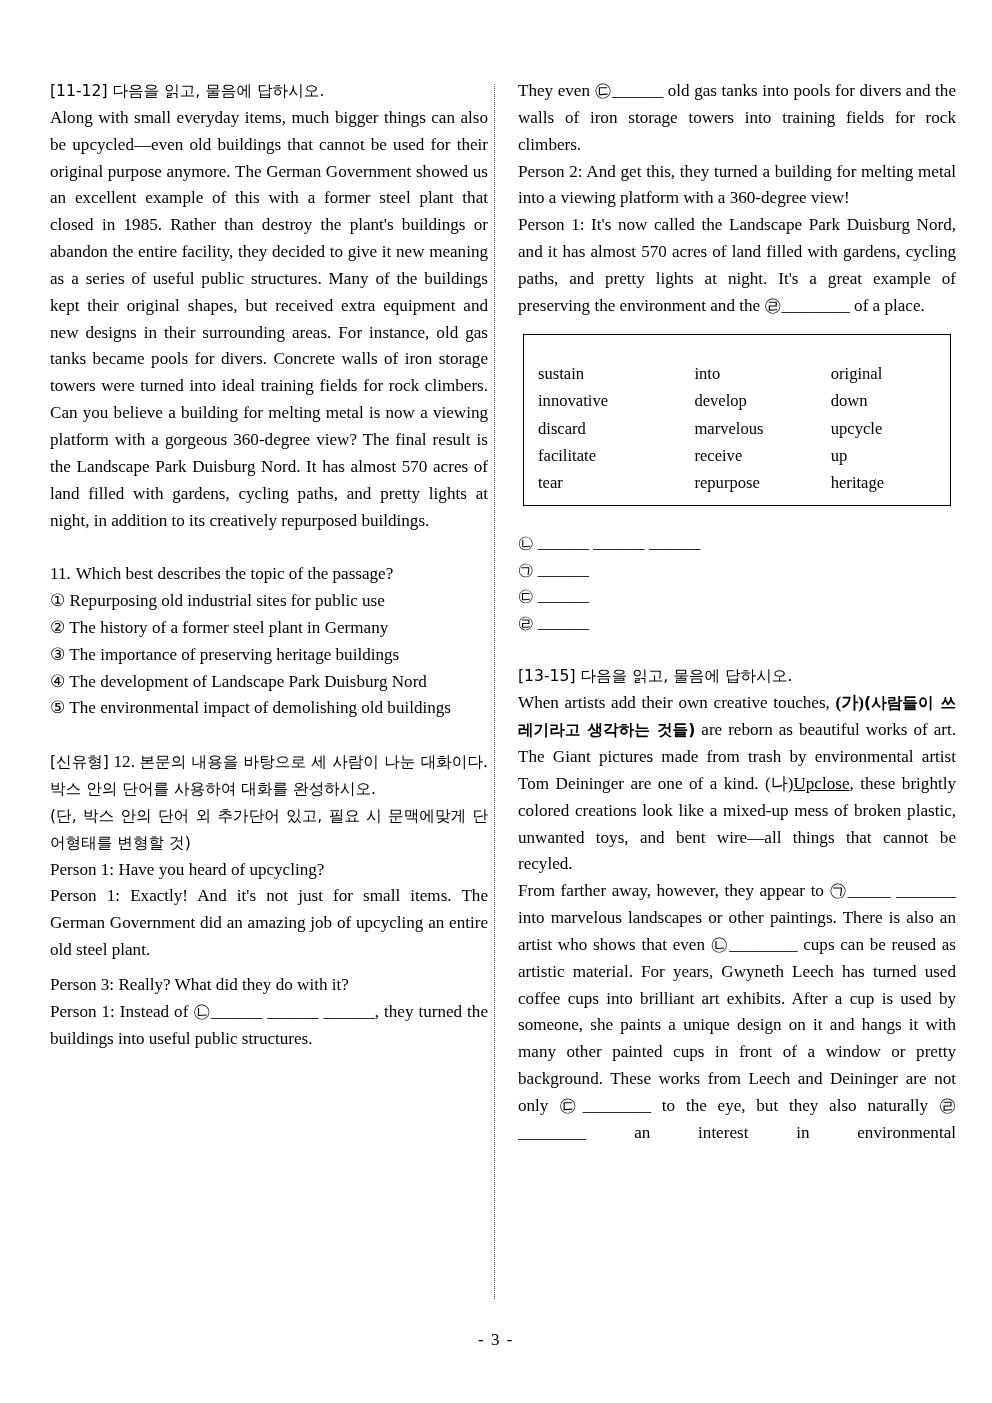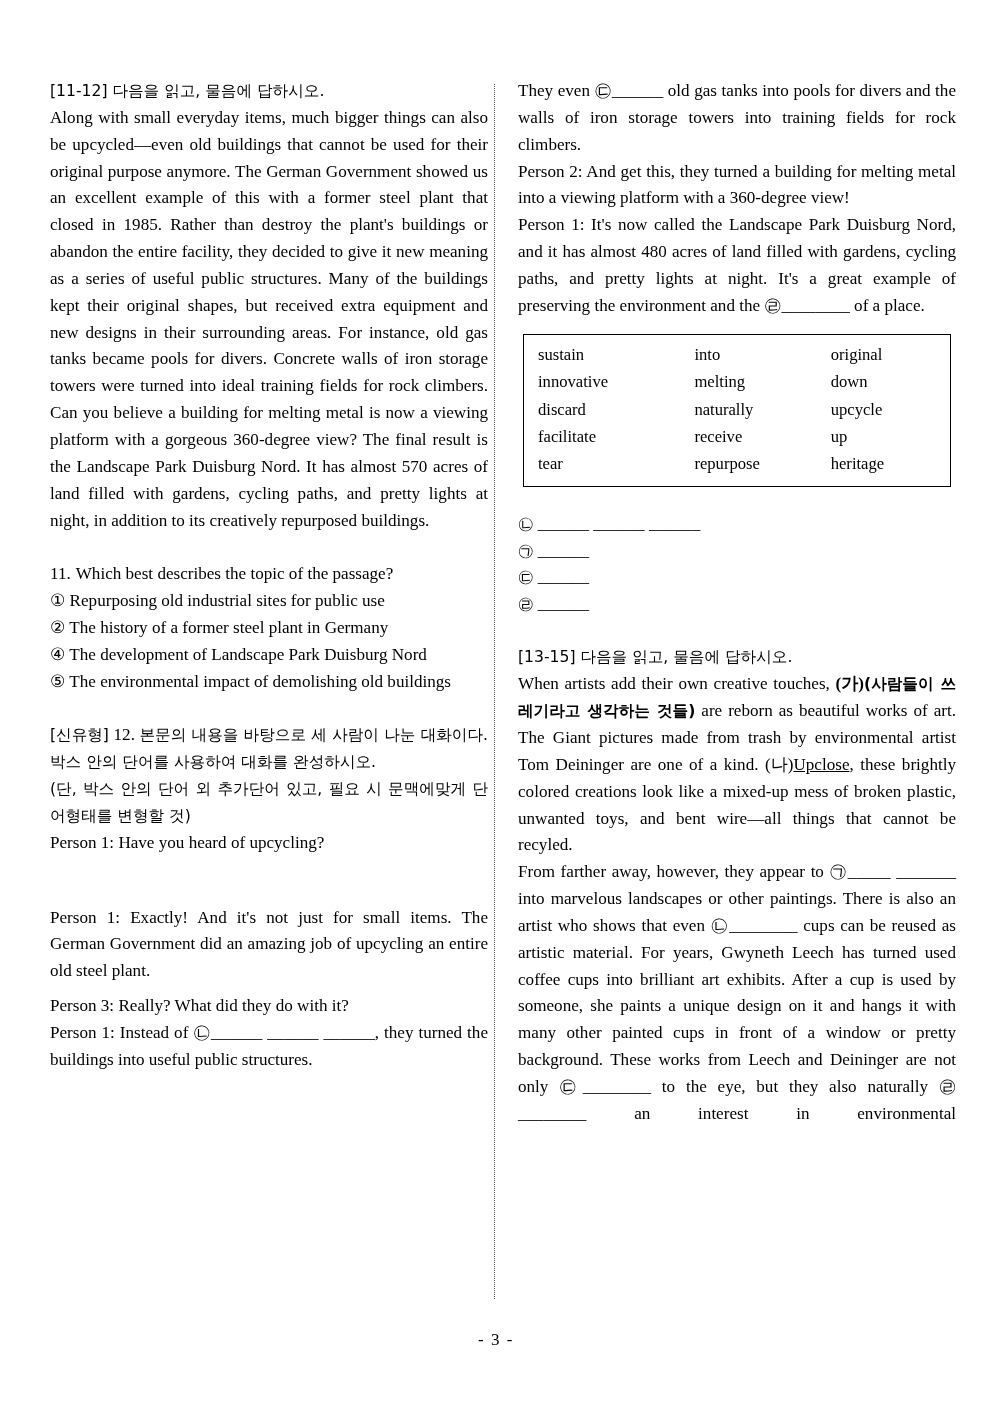--- a/index.html
+++ b/index.html
@@ -70,21 +70,21 @@
     font-weight: bold;
   }
   .bold { font-weight: bold; }
   .ul { text-decoration: underline; }
 
   
   .wordbox {
     margin: 14px 0 0 5px;
     width: 428px;
     border: 1.3px solid #000;
-    padding: 6px 0 9px 0;
+    padding: 25px 0 9px 0;
   }
   .wordbox table {
     width: 100%;
     border-collapse: collapse;
     font-size: 16.6px;
   }
   .wordbox td {
     padding: 4.2px 0 4.2px 0;
     line-height: 19px;
   }
@@ -136,20 +136,24 @@
 
         <p class="para" style="text-align-last:left;">
           <span>①</span>
           <span>Repurposing old industrial sites for public use</span>
         </p>
         <p class="para" style="text-align-last:left;">
           <span>②</span>
           <span>The history of a former steel plant in Germany</span>
         </p>
         <p class="para" style="text-align-last:left;">
+          <span>③</span>
+          <span>The importance of preserving heritage buildings</span>
+        </p>
+        <p class="para" style="text-align-last:left;">
           <span>④</span>
           <span>The development of Landscape Park Duisburg Nord</span>
         </p>
         <p class="para" style="text-align-last:left;">
           <span>⑤</span>
           <span>The environmental impact of demolishing old buildings</span>
         </p>
       </div>
 
       <div class="gap-md"></div>
@@ -161,21 +165,21 @@
           <span class="kr">본문의 내용을 바탕으로 세 사람이 나눈 대</span><span class="kr">화이다. 박스 안의 단어를 사용하여 대화를 완성하시오.</span>
         </p>
         <p class="para" style="text-align-last:left;">
           <span class="kr">(단, 박스 안의 단어 외 추가단어 있고, 필요 시 문맥에</span><span class="kr">맞게 단어형태를 변형할 것)</span>
         </p>
 
         <p class="para" style="text-align-last:left;">
           <span>Person 1:</span>
           <span>Have you heard of upcycling?</span>
         </p>
-        <p class="para" style="text-align-last:left;margin-top:48px;">
+        <p class="para" style="text-align-last:left;">
           <span>Person 1:</span>
           <span>Exactly! And it's not just for small items. The German Government did an amazing job of upcycling an entire old steel plant.</span>
         </p>
         <p class="para" style="text-align-last:left;margin-top:8px;">
           <span>Person 3:</span>
           <span>Really? What did they do with it?</span>
         </p>
         <p class="para" style="text-align-last:left;">
           <span>Person 1:</span>
           <span>Instead of ㉡______ ______ ______, they turned the buildings into useful public structures.</span>
@@ -188,39 +192,39 @@
 
       <p class="para" style="text-align-last:left;">
         <span>They even ㉢______ old gas tanks into pools for divers and the walls of iron storage towers into training fields for rock climbers.</span>
       </p>
       <p class="para" style="text-align-last:left;">
         <span>Person 2:</span>
         <span>And get this, they turned a building for melting metal into a viewing platform with a 360-degree view!</span>
       </p>
       <p class="para" style="text-align-last:left;">
         <span>Person 1:</span>
-        <span>It's now called the Landscape Park Duisburg Nord, and it has almost 480 acres of land filled with gardens, cycling paths, and pretty lights at night. It's a great example of preserving the environment and the ㉣________ of a place.</span>
+        <span>It's now called the Landscape Park Duisburg Nord, and it has almost 570 acres of land filled with gardens, cycling paths, and pretty lights at night. It's a great example of preserving the environment and the ㉣________ of a place.</span>
       </p>
 
       <div class="wordbox">
         <table>
           <tbody>
               <tr>
             <td class="c1">sustain</td>
             <td class="c2">into</td>
             <td class="c3">original</td>
           </tr>
           <tr>
             <td class="c1">innovative</td>
-            <td class="c2">melting</td>
+            <td class="c2">develop</td>
             <td class="c3">down</td>
           </tr>
           <tr>
             <td class="c1">discard</td>
-            <td class="c2">naturally</td>
+            <td class="c2">marvelous</td>
             <td class="c3">upcycle</td>
           </tr>
           <tr>
             <td class="c1">facilitate</td>
             <td class="c2">receive</td>
             <td class="c3">up</td>
           </tr>
           <tr>
             <td class="c1">tear</td>
             <td class="c2">repurpose</td>

